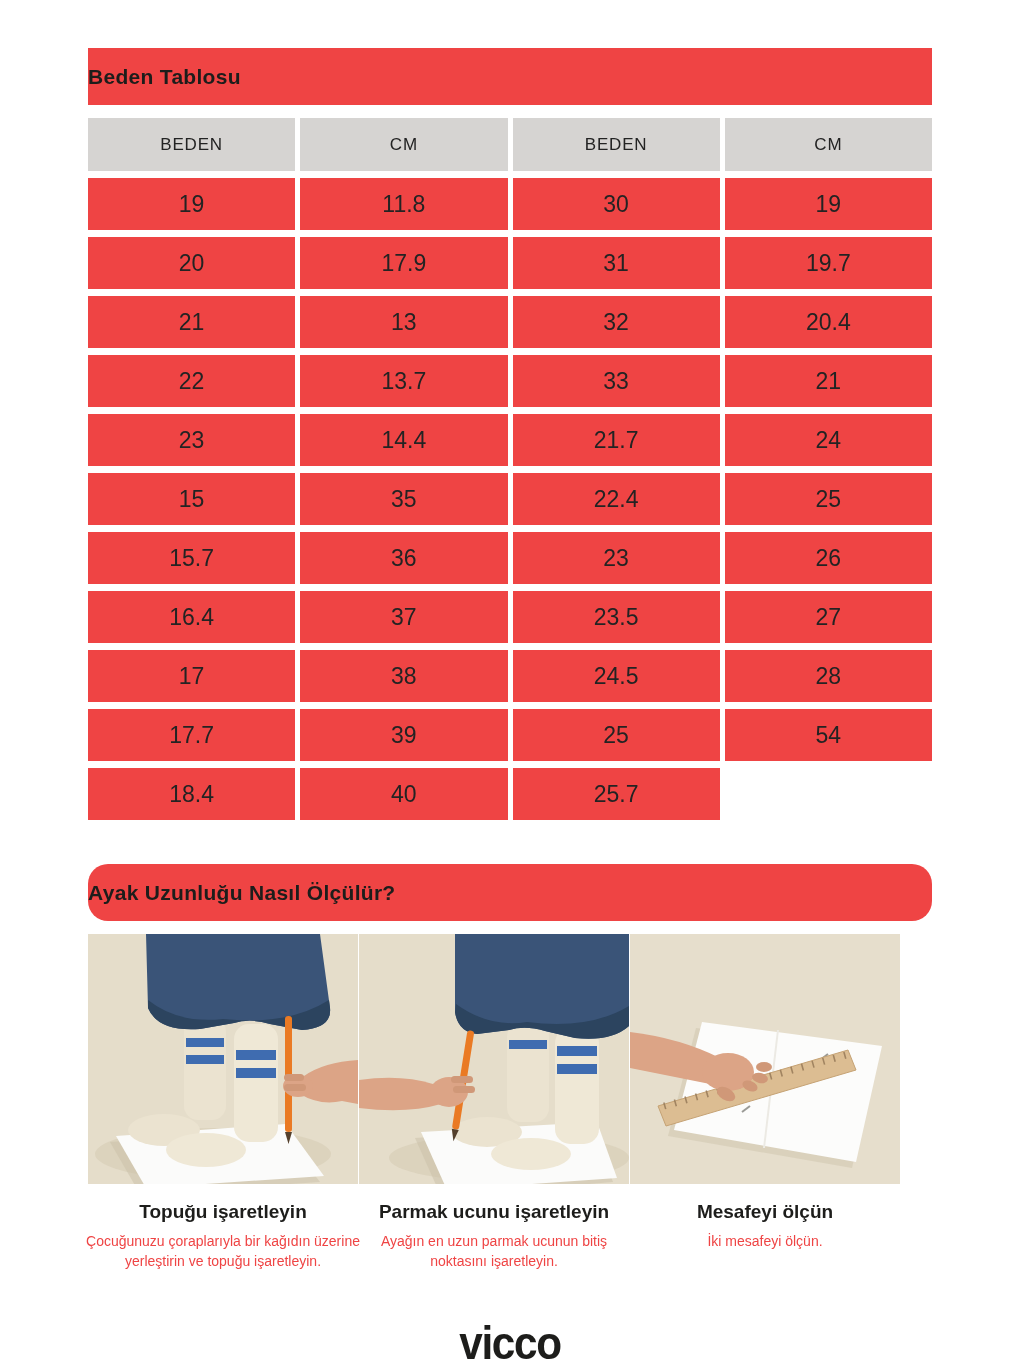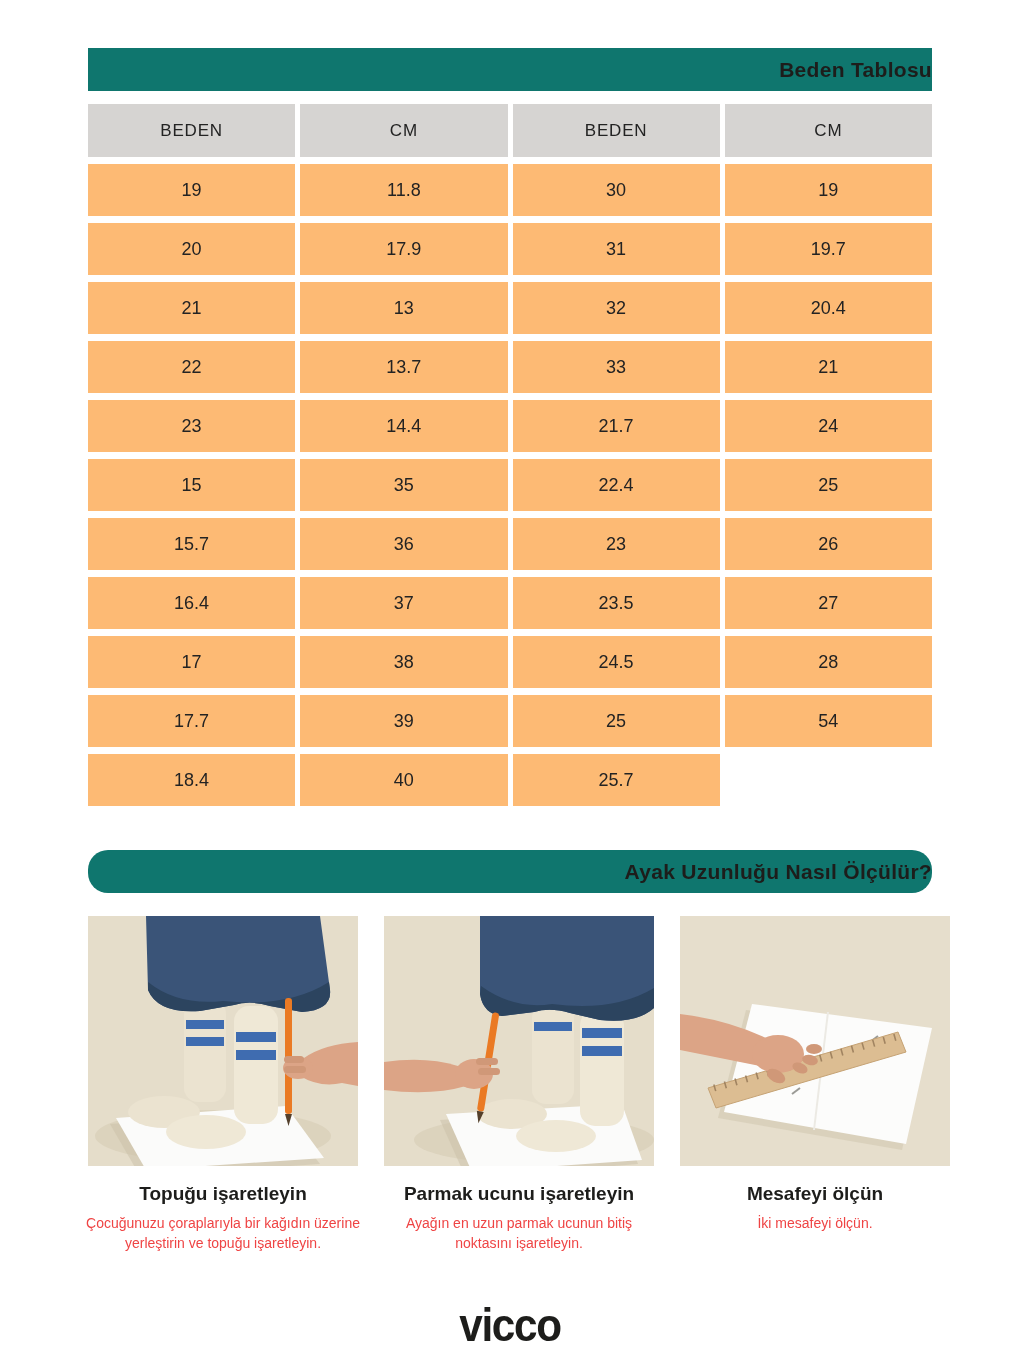--- a/index.html
+++ b/index.html
@@ -7,49 +7,49 @@
   body {
     background:#ffffff;
     font-family:"Liberation Sans", sans-serif;
     color:#1d1d1b;
     overflow:hidden;
   }
   .page { position:relative; width:1020px; height:1360px; }
   .content { margin:0 88px; width:844px; }
 
   .banner {
-    background:#0f766e;
-    height:43px;
-    display:flex; align-items:center; justify-content:flex-end;
+    background:#ef4444;
+    height:57px;
+    display:flex; align-items:center; justify-content:flex-start;
   }
   .banner-title { font-size:21px; font-weight:700; letter-spacing:.3px; }
   .banner-top { margin-top:48px; }
   .banner-measure { margin-top:44px;border-radius:20px; }
 
   .size-grid {
     margin-top:13px;
     display:grid;
     grid-template-columns:repeat(4, 1fr);
     gap:7px 5px;
     background:#ffffff;
   }
   .size-grid .th {
     background:#d6d4d2;
     height:53px;
     display:flex; align-items:center; justify-content:center;
     font-size:17px; letter-spacing:.8px; color:#232323;
   }
   .size-grid .td {
-    background:#fdba74;
+    background:#ef4444;
     height:52px;
     display:flex; align-items:center; justify-content:center;
-    font-size:18px; color:#232323;
-  }
-
-  .steps { margin-top:23px; display:flex; gap:26px; }
+    font-size:23px; color:#232323;
+  }
+
+  .steps { margin-top:13px; display:flex; gap:1px; }
   .step { width:270px; }
   .photo { width:270px; height:250px; display:block; }
   .step-heading {
     margin-top:17px;
     font-size:19px; font-weight:700;
     text-align:center;
   }
   .step-desc {
     margin:8px -6px 0;
     font-size:14px; line-height:1.45;

